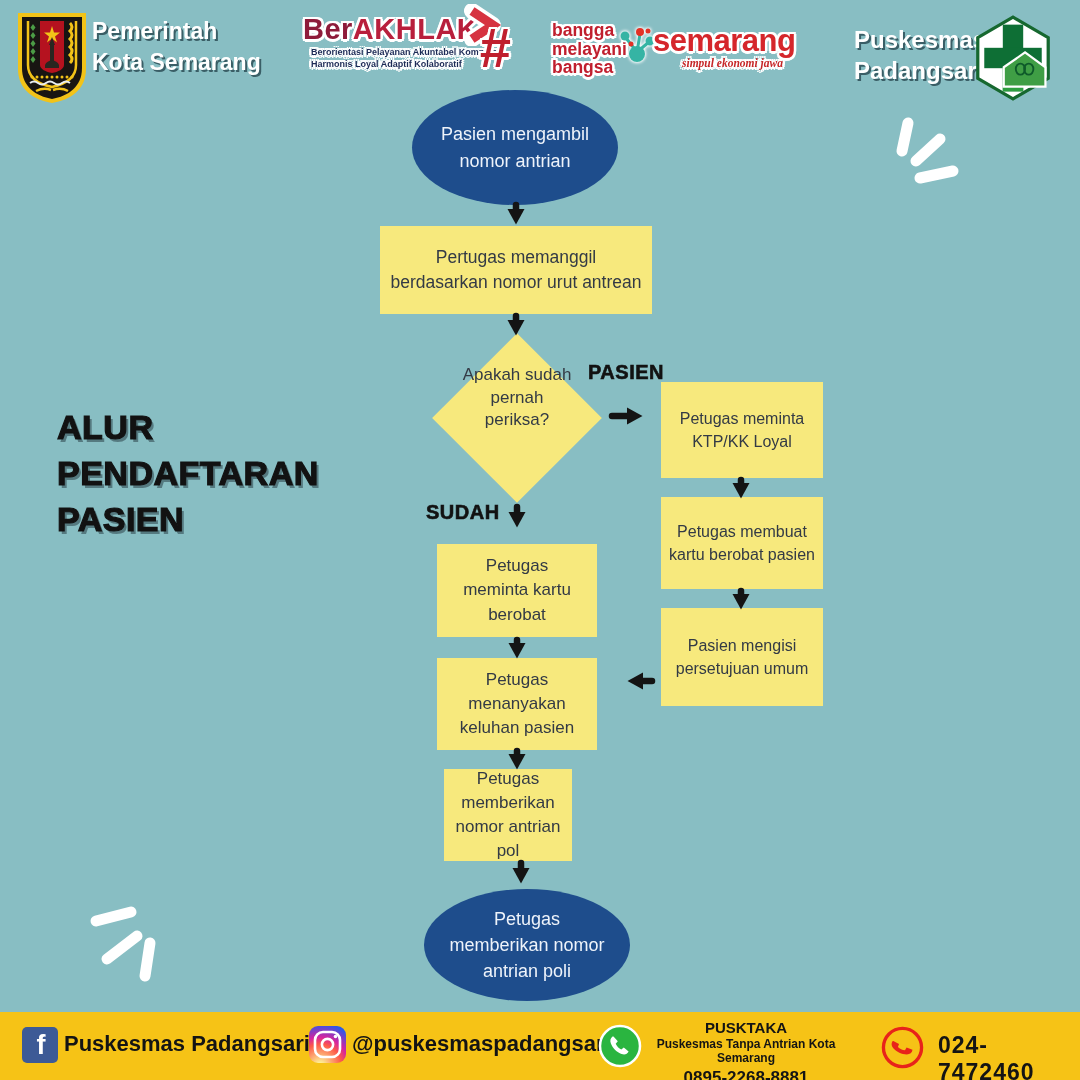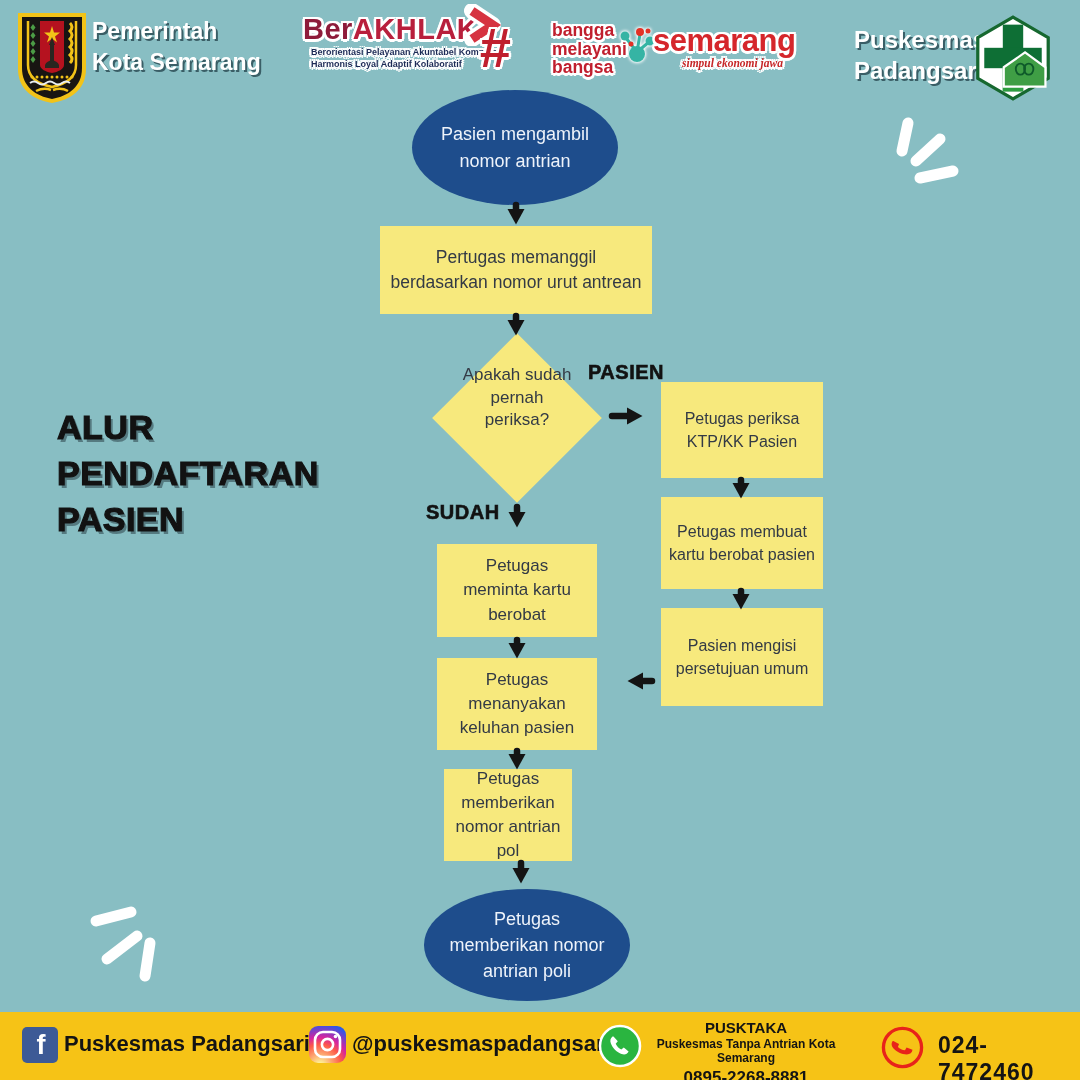--- a/index.html
+++ b/index.html
@@ -174,21 +174,21 @@
   </div>
 
   <div class="node blue ellipse1">Pasien mengambil nomor antrian</div>
   <div class="node yellow boxcall">Pertugas memanggil berdasarkan nomor urut antrean</div>
 
   <div class="abs yellow diamond"></div>
   <div class="abs diamond-text">Apakah sudah pernah periksa?</div>
   <div class="branch-label lbl-belum">PASIEN</div>
   <div class="branch-label lbl-sudah">SUDAH</div>
 
-  <div class="node yellow rbox rbox1">Petugas periksa KTP/KK Pasien</div>
+  <div class="node yellow rbox rbox1">Petugas meminta KTP/KK Loyal</div>
   <div class="node yellow rbox rbox2">Petugas membuat kartu berobat pasien</div>
   <div class="node yellow rbox rbox3">Pasien mengisi persetujuan umum</div>
 
   <div class="node yellow lbox1">Petugas meminta kartu berobat</div>
   <div class="node yellow lbox2">Petugas menanyakan keluhan pasien</div>
   <div class="node yellow lbox3">Petugas memberikan nomor antrian pol</div>
 
   <div class="node blue ellipse2">Petugas memberikan nomor antrian poli</div>
 
   <svg class="abs overlay" width="1080" height="1080" viewBox="0 0 1080 1080">

